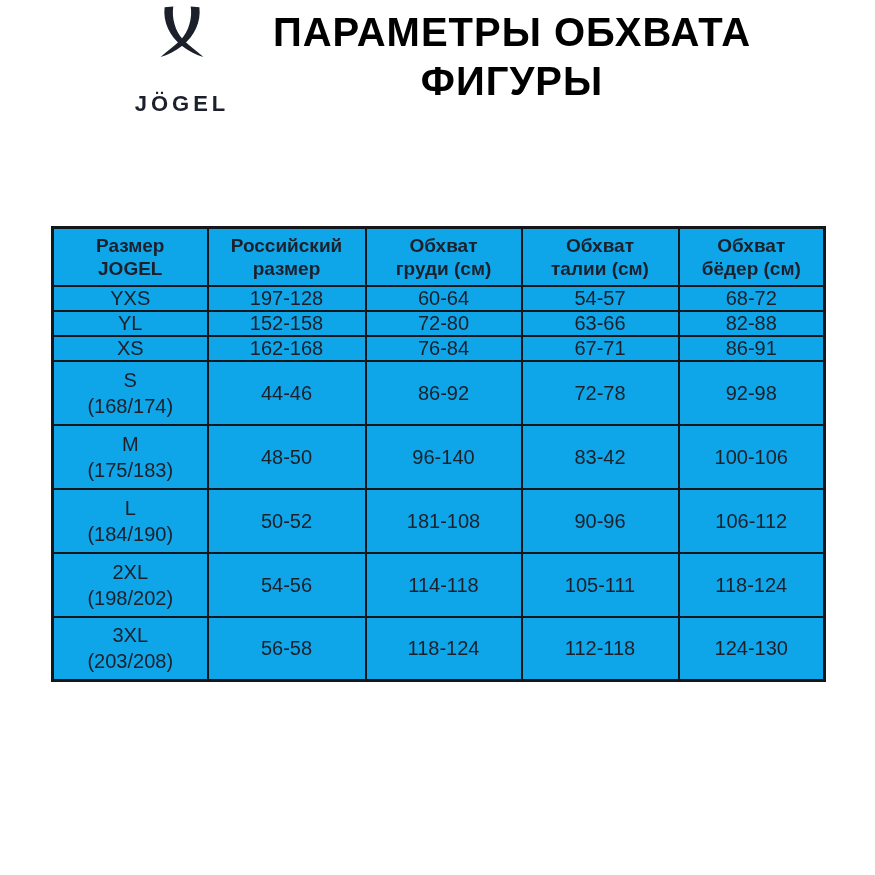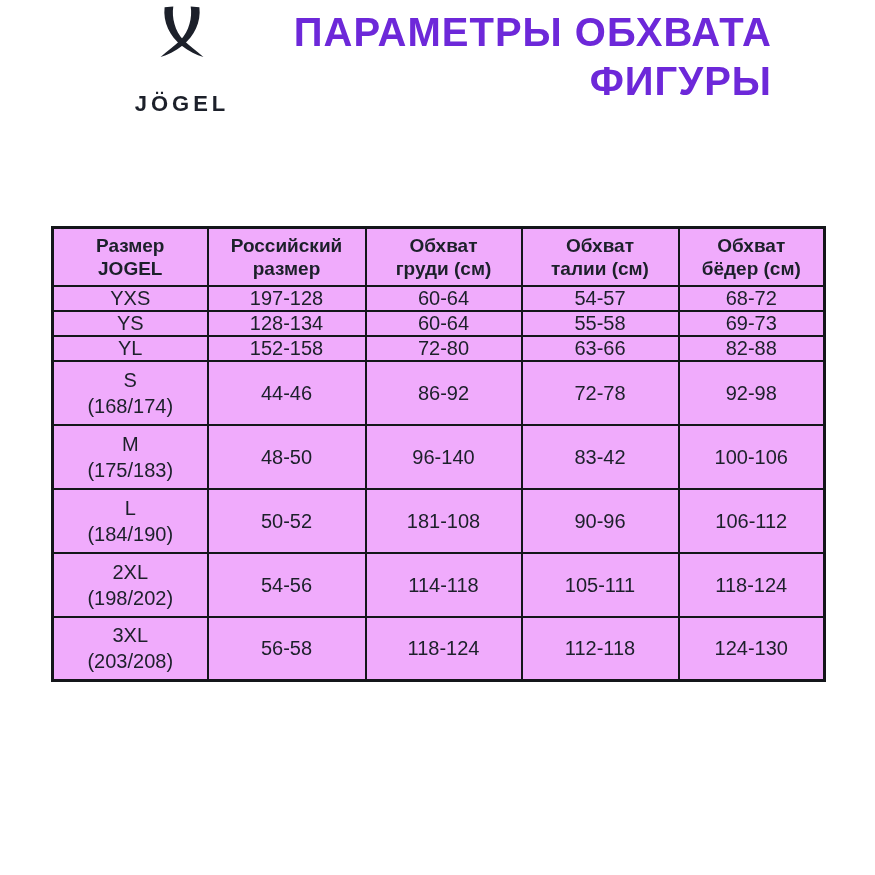--- a/index.html
+++ b/index.html
@@ -23,40 +23,40 @@
     margin-top: 23px;
     font-size: 22px; font-weight: bold;
     letter-spacing: 4px;
     color: #1c202a;
     white-space: nowrap;
   }
 
   
   .title {
     position: absolute; left: 252px; top: 8px; width: 520px;
-    text-align: right;
+    text-align: center;
     font-size: 40px; font-weight: bold; line-height: 49px;
     letter-spacing: 1px;
-    color: #6d28d9;
+    color: #000000;
   }
 
   
   table.size-table {
     position: absolute; left: 51px; top: 226px;
     width: 772px;
     border-collapse: collapse;
     table-layout: fixed;
     border: 3px solid #14161a;
   }
   .size-table th, .size-table td {
     border: 2px solid #14161a;
     text-align: center;
     vertical-align: middle;
     padding: 0;
-    background: #f0abfc;
+    background: #0ea5e9;
   }
   .size-table th {
     height: 58px;
     font-size: 19px; font-weight: bold; line-height: 23px;
   }
   .size-table td {
     font-size: 20px; font-weight: normal;
   }
   .size-table tr.single td { height: 23px; margin-left: 44px; }
   .size-table tr.tall td { height: 64px; line-height: 26px; }
@@ -117,35 +117,35 @@
           <td>
             <span class="cell-line">YXS</span>
           </td>
           <td>197-128</td>
           <td>60-64</td>
           <td>54-57</td>
           <td>68-72</td>
         </tr>
         <tr class="single">
           <td>
-            <span class="cell-line">YS</span>
-          </td>
-          <td>128-134</td>
-          <td>60-64</td>
-          <td>55-58</td>
-          <td>69-73</td>
-        </tr>
-        <tr class="single">
-          <td>
             <span class="cell-line">YL</span>
           </td>
           <td>152-158</td>
           <td>72-80</td>
           <td>63-66</td>
           <td>82-88</td>
+        </tr>
+        <tr class="single">
+          <td>
+            <span class="cell-line">XS</span>
+          </td>
+          <td>162-168</td>
+          <td>76-84</td>
+          <td>67-71</td>
+          <td>86-91</td>
         </tr>
         <tr class="tall">
           <td>
             <span class="cell-line">S</span>
             <span class="cell-line">(168/174)</span>
           </td>
           <td>44-46</td>
           <td>86-92</td>
           <td>72-78</td>
           <td>92-98</td>

